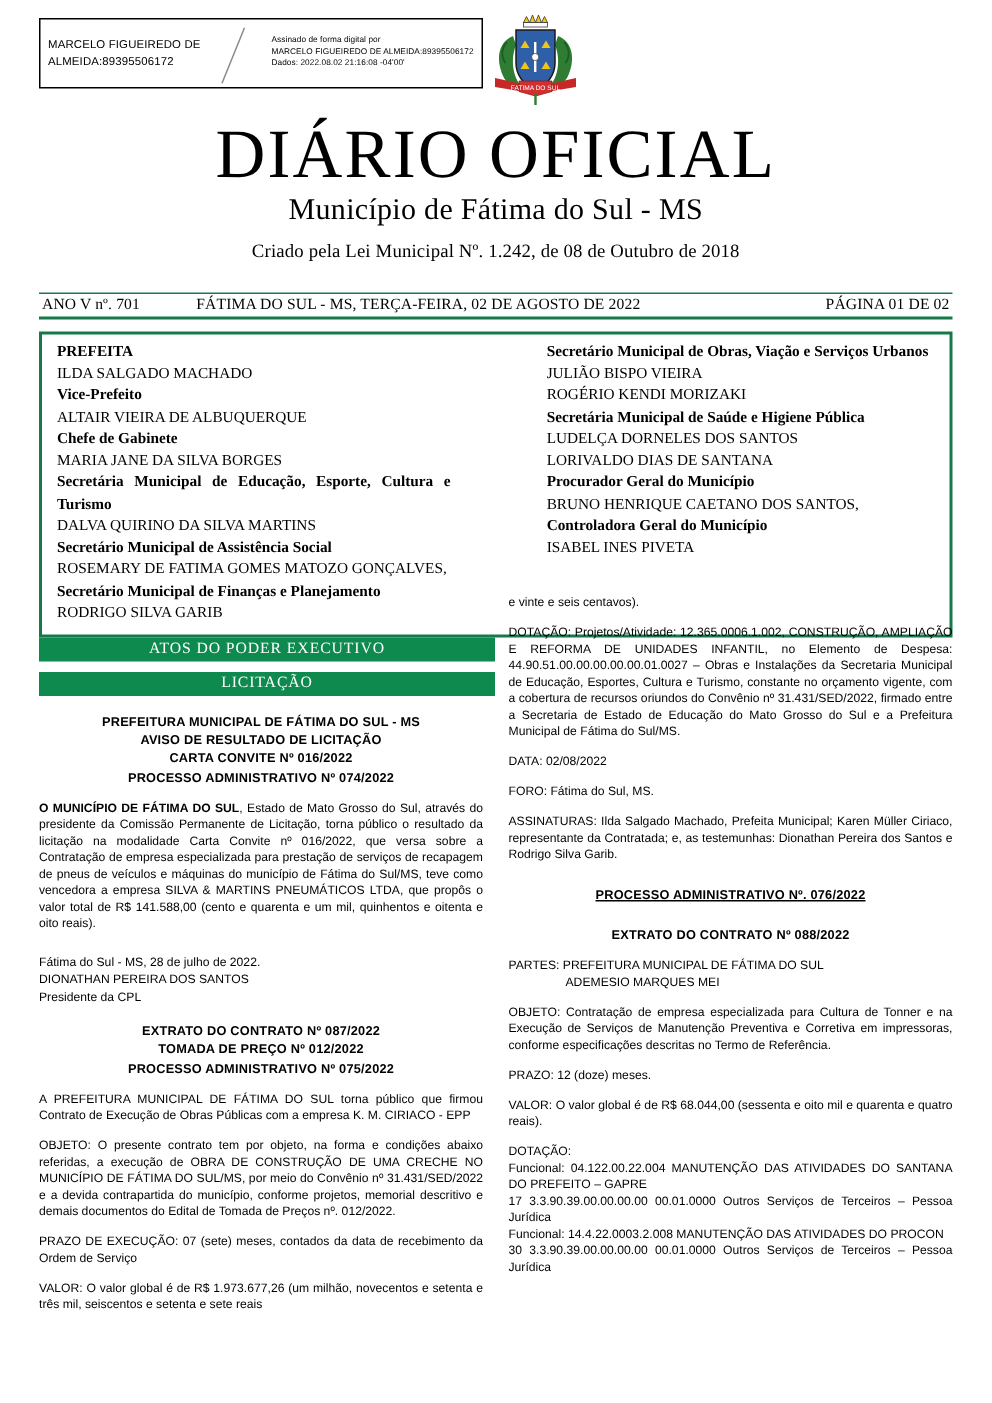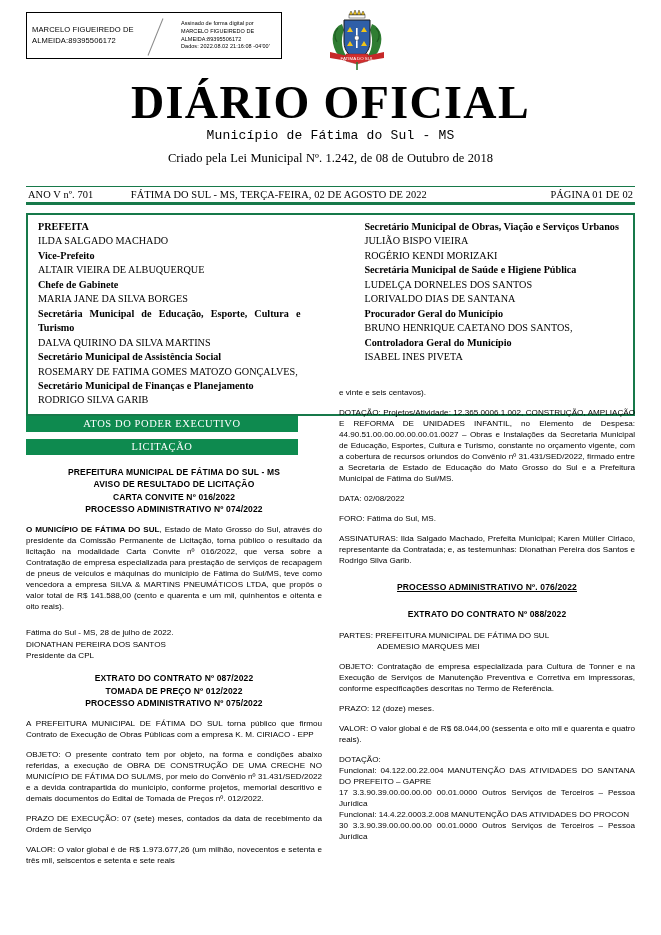--- a/index.html
+++ b/index.html
@@ -27,21 +27,21 @@
 
   
   .top-strip {
     position: relative;
     height: 78px;
   }
   .sig-box {
     position: absolute;
     left: 0;
     top: 12px;
-    width: 256px;
+    width: 296px;
     height: 47px;
     border: 1px solid #000;
     box-sizing: border-box;
     display: flex;
     align-items: center;
   }
   .sig-left {
     width: 142px;
     padding: 0 3px 0 5px;
     font-size: 7.6px;
@@ -76,25 +76,25 @@
   
   .masthead {
     text-align: center;
     margin-top: 2px;
   }
   .doc-title {
     font-family: "Liberation Serif", serif;
     font-size: 46px;
     line-height: 1.02;
     letter-spacing: 1.4px;
-    font-weight: 700;
+    font-weight: 400;
   }
   .doc-sub {
-    font-family: Liberation Mono, monospace;
-    font-size: 13px;
+    font-family: Liberation Serif, serif;
+    font-size: 20px;
     line-height: 1.25;
     margin-top: 1px;
     letter-spacing: .2px;
   }
   .doc-law {
     font-family: "Liberation Serif", serif;
     font-size: 12.5px;
     margin-top: 7px;
     letter-spacing: .1px;
   }
@@ -148,21 +148,21 @@
 
   
   .banner {
     background: #0e8a4f;
     color: #ffffff;
     text-align: center;
     font-family: "Liberation Serif", serif;
     font-size: 10.5px;
     letter-spacing: .6px;
     padding: 2px 0 3px 0;
-    width: 272px;
+    width: 304px;
     box-sizing: border-box;
   }
   .banner.b2 { margin-top: 7px; }
 
   
   .columns {
     position: relative;
     margin-top: 9px;
   }
   .col {

